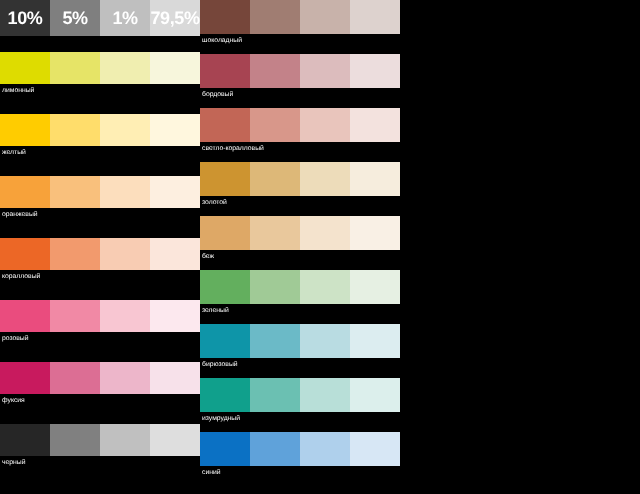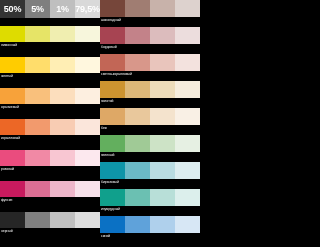--- a/index.html
+++ b/index.html
@@ -24,21 +24,21 @@
          white-space:nowrap;overflow:hidden;box-sizing:border-box;
          letter-spacing:0px;}
 </style>
 </head>
 <body>
 
 <div class="sheet">
 
   <div class="col col-left">
     <div class="hdr">
-        <div class="hdr-cell" style="background: rgb(51, 51, 51); color: rgb(255, 255, 255);">50%</div>
+        <div class="hdr-cell" style="background: rgb(51, 51, 51); color: rgb(255, 255, 255);">10%</div>
         <div class="hdr-cell" style="background: rgb(127, 127, 127); color: rgb(255, 255, 255);">5%</div>
         <div class="hdr-cell" style="background: rgb(191, 191, 191); color: rgb(255, 255, 255);">1%</div>
         <div class="hdr-cell" style="background: rgb(217, 217, 217); color: rgb(255, 255, 255);">79,5%</div>
       </div>
     <div class="spacer" style="height:8px"></div>
     <div id="left-rows">
         <div class="row">
           <div class="swatches" style="height: 16px;">
             <div class="sw" title="лимонный 10%" style="background: rgb(222, 220, 0);"></div>
             <div class="sw" title="лимонный 5%" style="background: rgb(230, 228, 103);"></div>

